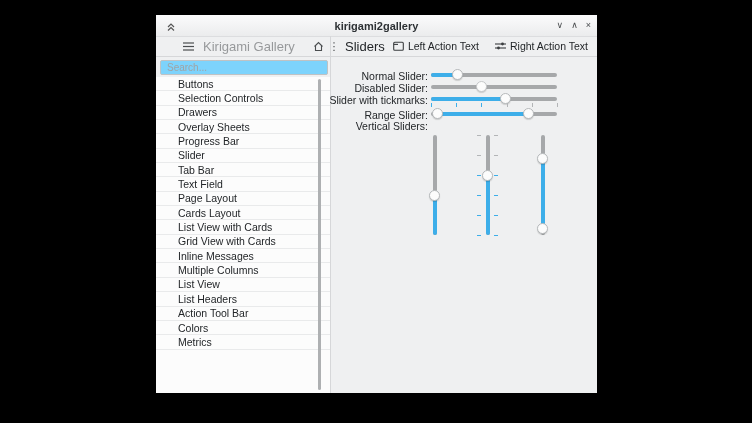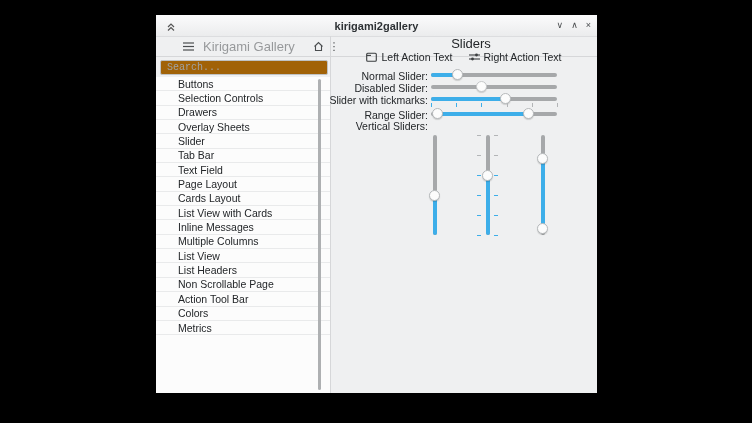--- a/index.html
+++ b/index.html
@@ -14,29 +14,29 @@
     color:#2d3134;pointer-events:none;}
   .tb-left{position:absolute;left:7px;top:4px;width:12px;height:12px;display:flex;align-items:center;}
   .tb-btns{position:absolute;right:6px;top:0;height:21px;display:flex;align-items:center;gap:8px;}
   .tb-btn{font-size:9px;color:#4a4d4f;line-height:1;cursor:default;}
   
   .header{position:absolute;left:0;top:21px;right:0;height:20px;border-bottom:1px solid #d6d7d9;}
   .sb-header{position:absolute;left:16px;top:0;width:174px;height:20px;display:flex;align-items:center;}
   .sb-title{font-size:13px;color:#97999b;margin-left:7px;flex:1;white-space:nowrap;overflow:hidden;}
   .icon-btn{display:flex;align-items:center;justify-content:center;width:16px;height:16px;}
   .dots{font-size:11px;color:#4a4d4f;}
-  .main-header{position:absolute;left:175px;top:0;right:0;height:20px;display:flex;align-items:center;flex-direction:column;}
+  .main-header{position:absolute;left:175px;top:0;right:0;height:20px;display:flex;align-items:center;}
   .page-title{font-size:13px;color:#232629;margin-left:14px;flex:1;}
-  .actions{display:flex;align-items:center;gap:16px;}
+  .actions{display:flex;align-items:center;gap:16px;padding-right:9px;}
   .action{display:flex;align-items:center;gap:4px;font-size:10.5px;color:#232629;cursor:default;}
   
   .v-sep{position:absolute;left:174px;top:21px;width:1px;bottom:0;background:#d6d7d9;}
   .search{position:absolute;left:4px;top:45px;width:160px;height:13px;border:1px solid #bfc2c4;
-    border-radius:2px;background:#a16207;font-size:10px;color:#232629;padding:0 0 0 6px;outline:none;
-    font-family:Liberation Mono, monospace;}
+    border-radius:2px;background:#7dd3fc;font-size:10px;color:#232629;padding:0 0 0 6px;outline:none;
+    font-family:Liberation Sans, sans-serif;}
   .search::placeholder{color:#a0a3a5;}
   .list{position:absolute;left:0;top:62px;width:174px;bottom:0;background:#fcfcfc;overflow:hidden;text-align:center;}
   .list-item{height:13.35px;border-bottom:1px solid #e9eaeb;display:flex;align-items:center;
     padding-left:22px;font-size:10.5px;color:#232629;background:#fcfcfc;cursor:default;}
   .sb-scroll{position:absolute;left:162px;top:64px;width:3px;bottom:3px;background:#aeb0b2;border-radius:2px;}
   
   .main{position:absolute;left:175px;top:41px;right:0;bottom:0;}
   .srow{position:absolute;left:0;right:0;height:12px;}
   .slabel{position:absolute;right:169px;top:1px;font-size:10.5px;color:#232629;white-space:nowrap;}
   .hslider{position:absolute;left:100px;top:0;width:126px;height:12px;}
@@ -123,31 +123,32 @@
       </span>
     </div>
   </div>
 
   <input class="search" placeholder="Search..." style="">
   <div class="list">
       <div class="list-item">Buttons</div>
       <div class="list-item">Selection Controls</div>
       <div class="list-item">Drawers</div>
       <div class="list-item">Overlay Sheets</div>
+      <div class="list-item">Progress Bar</div>
       <div class="list-item">Slider</div>
       <div class="list-item">Tab Bar</div>
       <div class="list-item">Text Field</div>
       <div class="list-item">Page Layout</div>
       <div class="list-item">Cards Layout</div>
       <div class="list-item">List View with Cards</div>
+      <div class="list-item">Grid View with Cards</div>
       <div class="list-item">Inline Messages</div>
       <div class="list-item">Multiple Columns</div>
       <div class="list-item">List View</div>
       <div class="list-item">List Headers</div>
-      <div class="list-item">Non Scrollable Page</div>
       <div class="list-item">Action Tool Bar</div>
       <div class="list-item">Colors</div>
       <div class="list-item">Metrics</div>
     </div>
   <div class="sb-scroll"></div>
   <div class="v-sep"></div>
 
   <div class="main">
     <div class="srow" style="top:13px">
       <span class="slabel">Normal Slider:</span>

